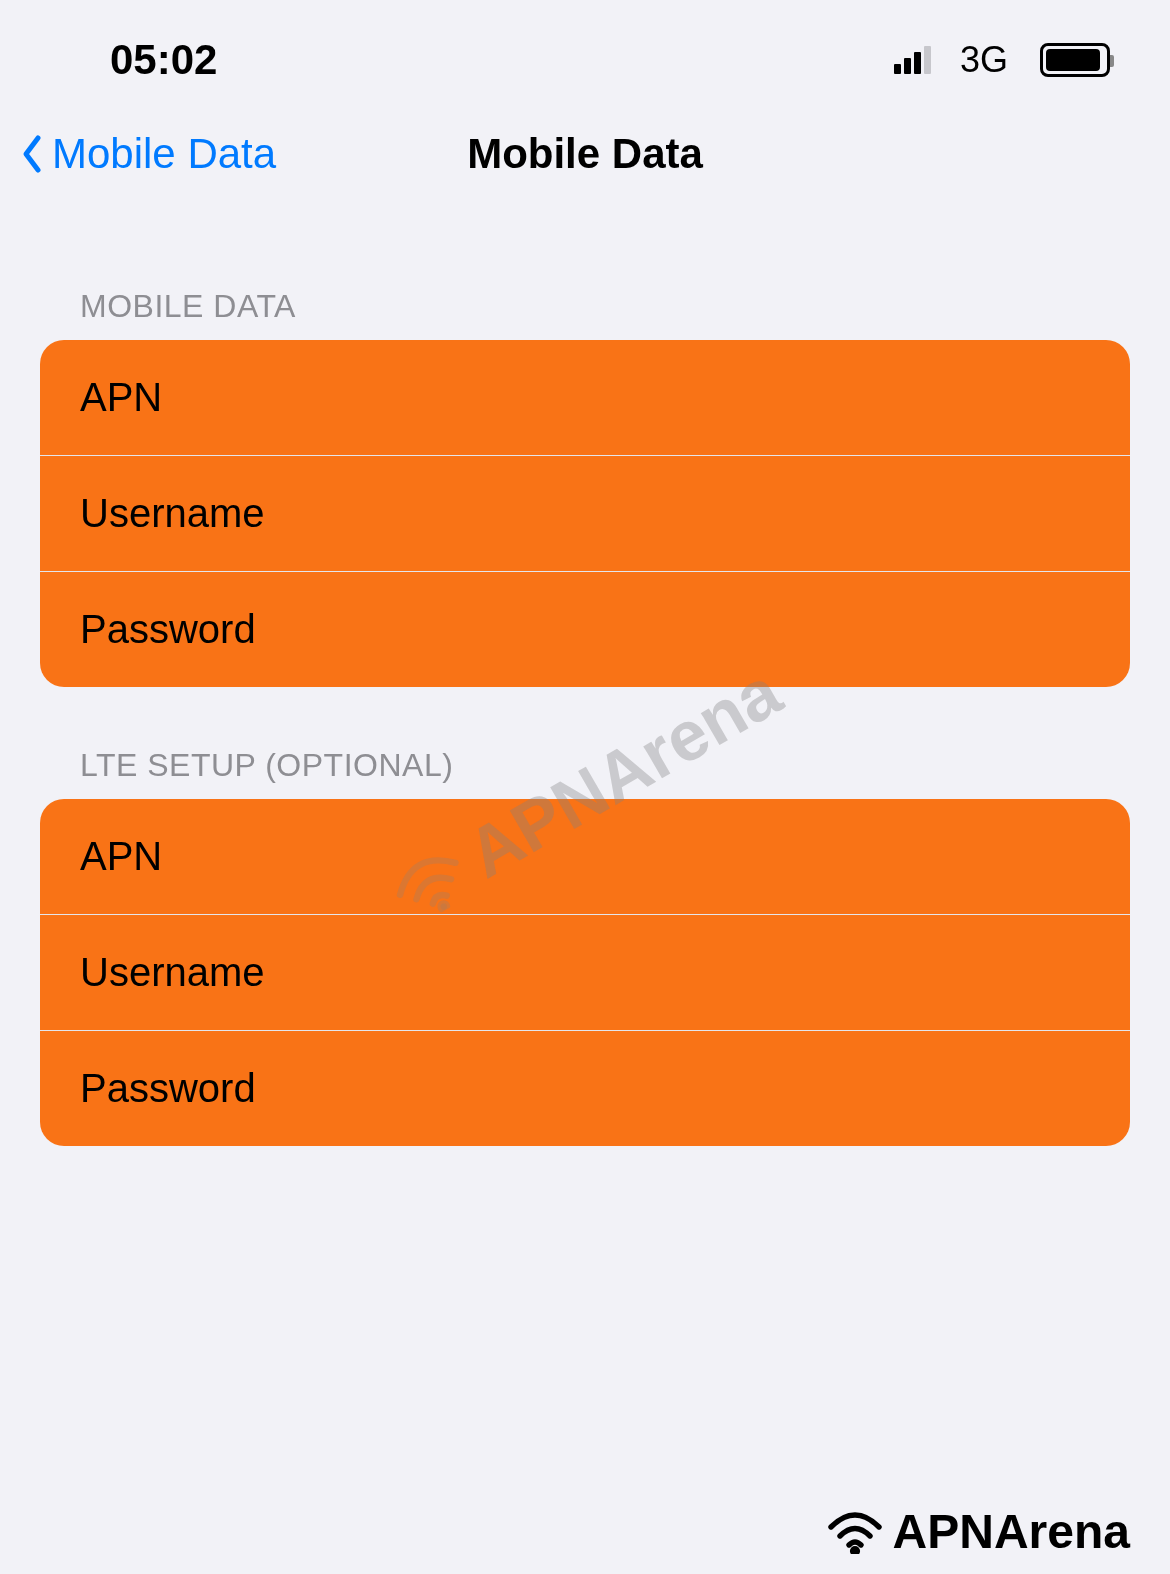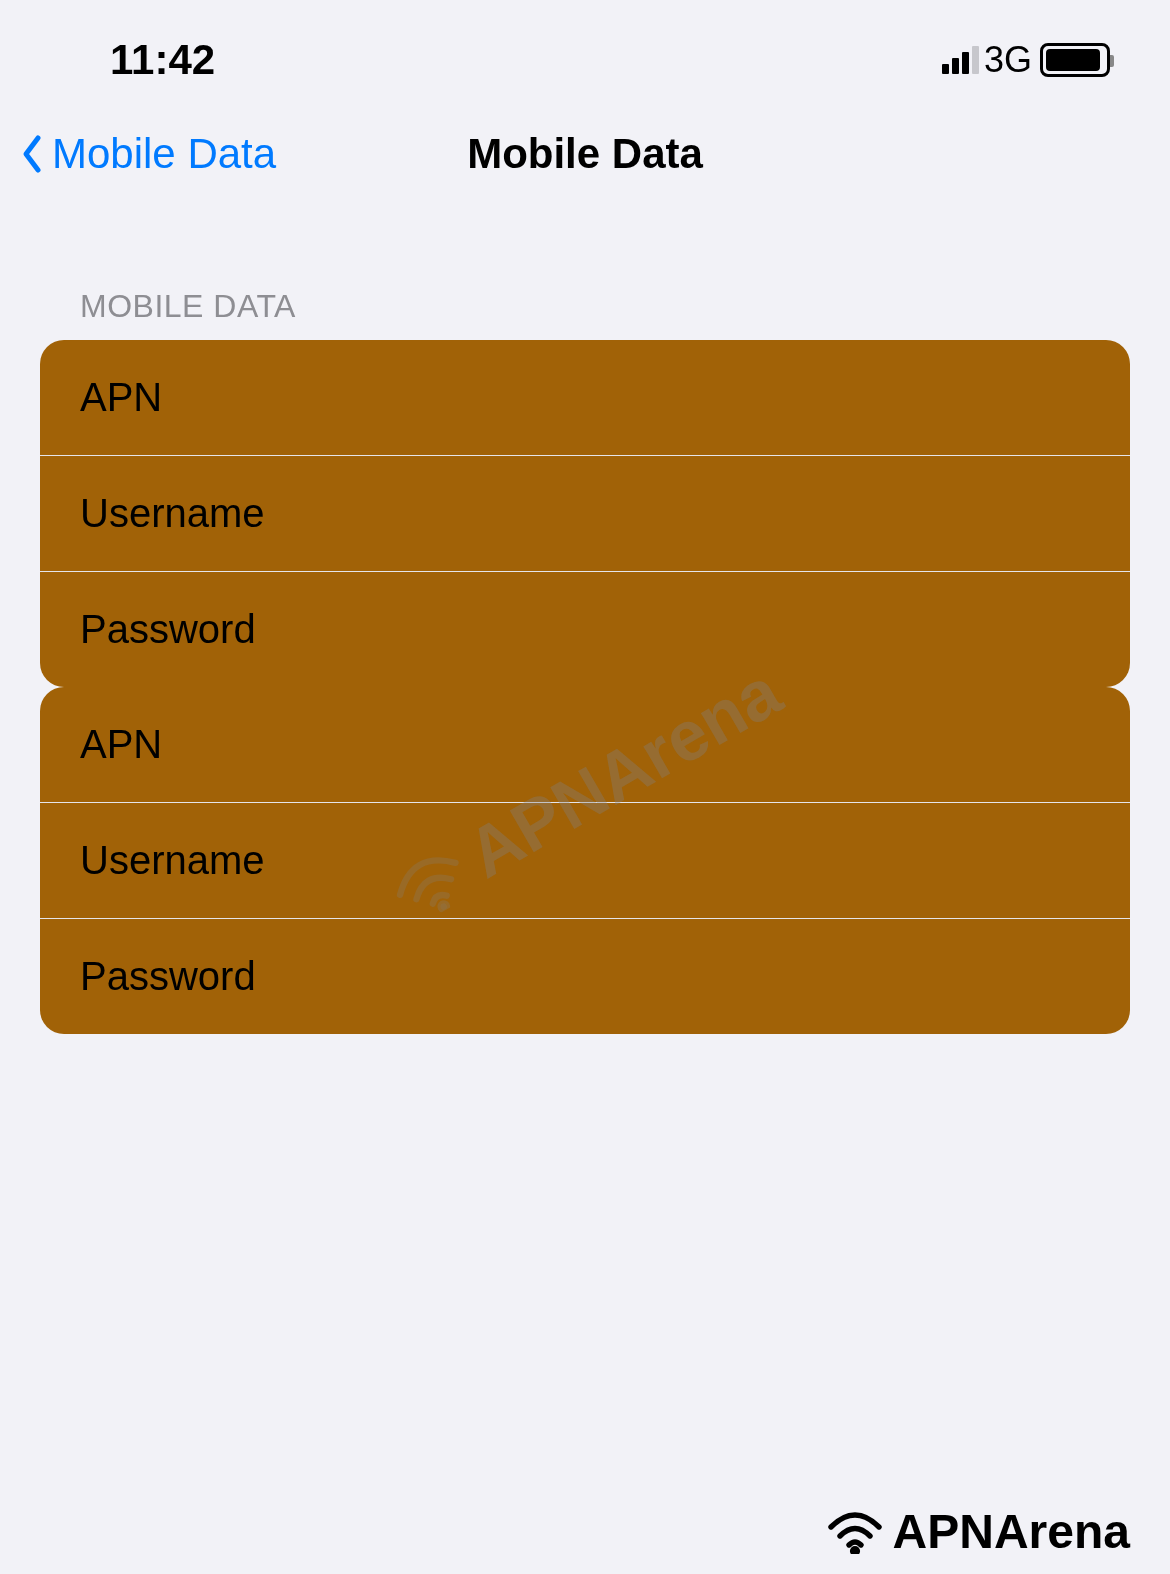--- a/index.html
+++ b/index.html
@@ -23,21 +23,21 @@
       height: 100px;
     }
     .status-time {
       font-size: 42px;
       font-weight: 600;
       color: #000;
     }
     .status-right {
       display: flex;
       align-items: center;
-      gap: 0;
+      gap: 24px;
     }
     .signal-bars {
       display: flex;
       align-items: flex-end;
       gap: 3px;
       height: 28px;
     }
     .bar {
       width: 7px;
       background-color: #000;
@@ -115,21 +115,21 @@
       padding: 0 40px;
     }
     .section-header {
       font-size: 32px;
       color: #8e8e93;
       text-transform: uppercase;
       padding: 60px 40px 15px 40px;
       letter-spacing: 0.5px;
     }
     .section-group {
-      background-color: #a16207;
+      background-color: #f97316;
       border-radius: 24px;
       overflow: hidden;
     }
     .row {
       display: flex;
       align-items: center;
       padding: 35px 40px;
       border-bottom: 1px solid #e5e5ea;
     }
     .row:last-child {
@@ -183,21 +183,21 @@
     .brand-text {
       font-size: 48px;
       font-weight: 700;
       color: #000;
     }
   </style>
 </head>
 <body>
 
 <div class="status-bar">
-  <div class="status-time">11:42</div>
+  <div class="status-time">05:02</div>
   <div class="status-right">
     <div class="signal-bars">
       <div class="bar b1"></div>
       <div class="bar b2"></div>
       <div class="bar b3"></div>
       <div class="bar b4"></div>
     </div>
     <div class="network-type">3G</div>
     <div class="battery">
       <div class="battery-fill"></div>
@@ -224,20 +224,21 @@
     <div class="row">
       <div class="row-label">Username</div>
       <input class="row-input" value="" style="">
     </div>
     <div class="row">
       <div class="row-label">Password</div>
       <input class="row-input" type="password" value="" style="">
     </div>
   </div>
 
+  <div class="section-header">LTE SETUP (OPTIONAL)</div>
   <div class="section-group">
     <div class="row">
       <div class="row-label">APN</div>
       <input class="row-input" value="" style="">
     </div>
     <div class="row">
       <div class="row-label">Username</div>
       <input class="row-input" value="" style="">
     </div>
     <div class="row">

